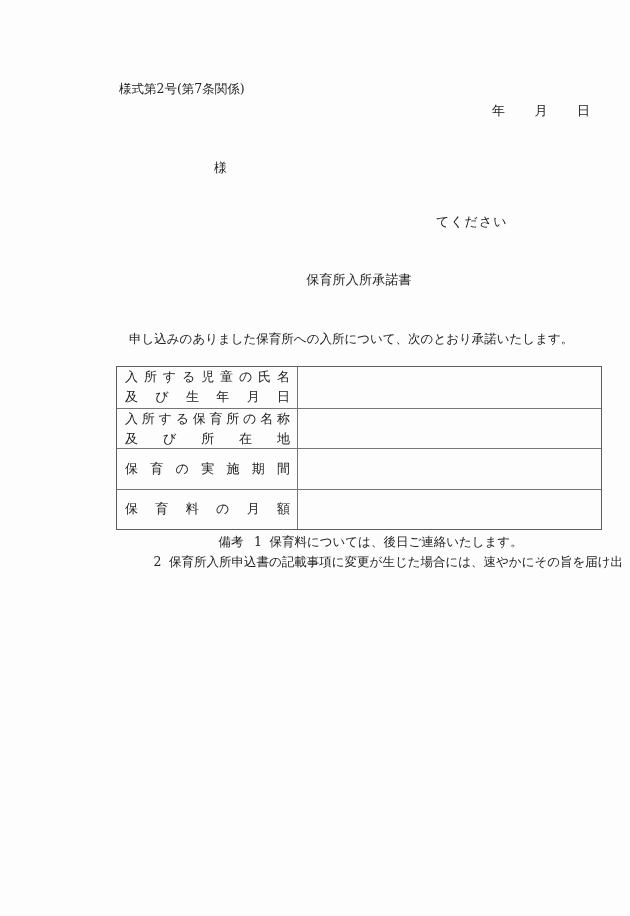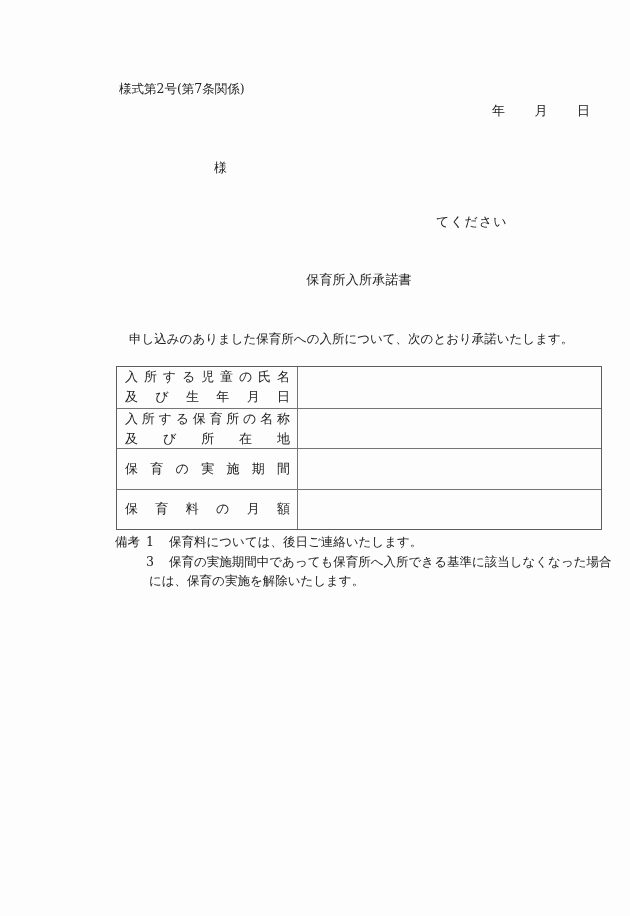--- a/index.html
+++ b/index.html
@@ -35,21 +35,21 @@
   .t-label{
     border-right:1px solid #757575;
     box-sizing:border-box;
     padding:0 7px 0 8px;
     font-size:13px;
     display:flex;flex-direction:column;justify-content:center;
   }
   .t-label .jline{display:flex;justify-content:space-between;line-height:20px;}
   .t-value{min-height:0;}
 
-  .notes{left:71px;top:532px;font-size:12.5px;line-height:19.7px;}
+  .notes{left:71px;top:532px;font-size:12.5px;line-height:19.7px;text-align:center;}
   .note-line{white-space:nowrap;}
   .n-label{display:inline-block;width:31px;}
   .n-num{display:inline-block;width:23px;}
   .pad-num{padding-left:31px;}
   .pad-w2{padding-left:42px;}
   .pad-w3{padding-left:34px;}
 </style>
 </head>
 <body>
 
@@ -152,20 +152,17 @@
       <div class="t-value"></div>
     </div>
 
   </div>
 
   <div class="abs notes">
     <div class="note-line">
       <span class="n-label">備考</span><span class="n-num">1</span><span>保育料については、後日ご連絡いたします。</span>
     </div>
     <div class="note-line pad-num">
-      <span class="n-num">3</span><span>保育の実施期間中であっても保育所へ入所できる基準に該当しなくなった場合</span>
-    </div>
-    <div class="note-line pad-w3">
-      <span>には、保育の実施を解除いたします。</span>
+      <span class="n-num">2</span><span>保育所入所申込書の記載事項に変更が生じた場合には、速やかにその旨を届け出</span>
     </div>
   </div>
 
 </div>
 
 </body></html>

